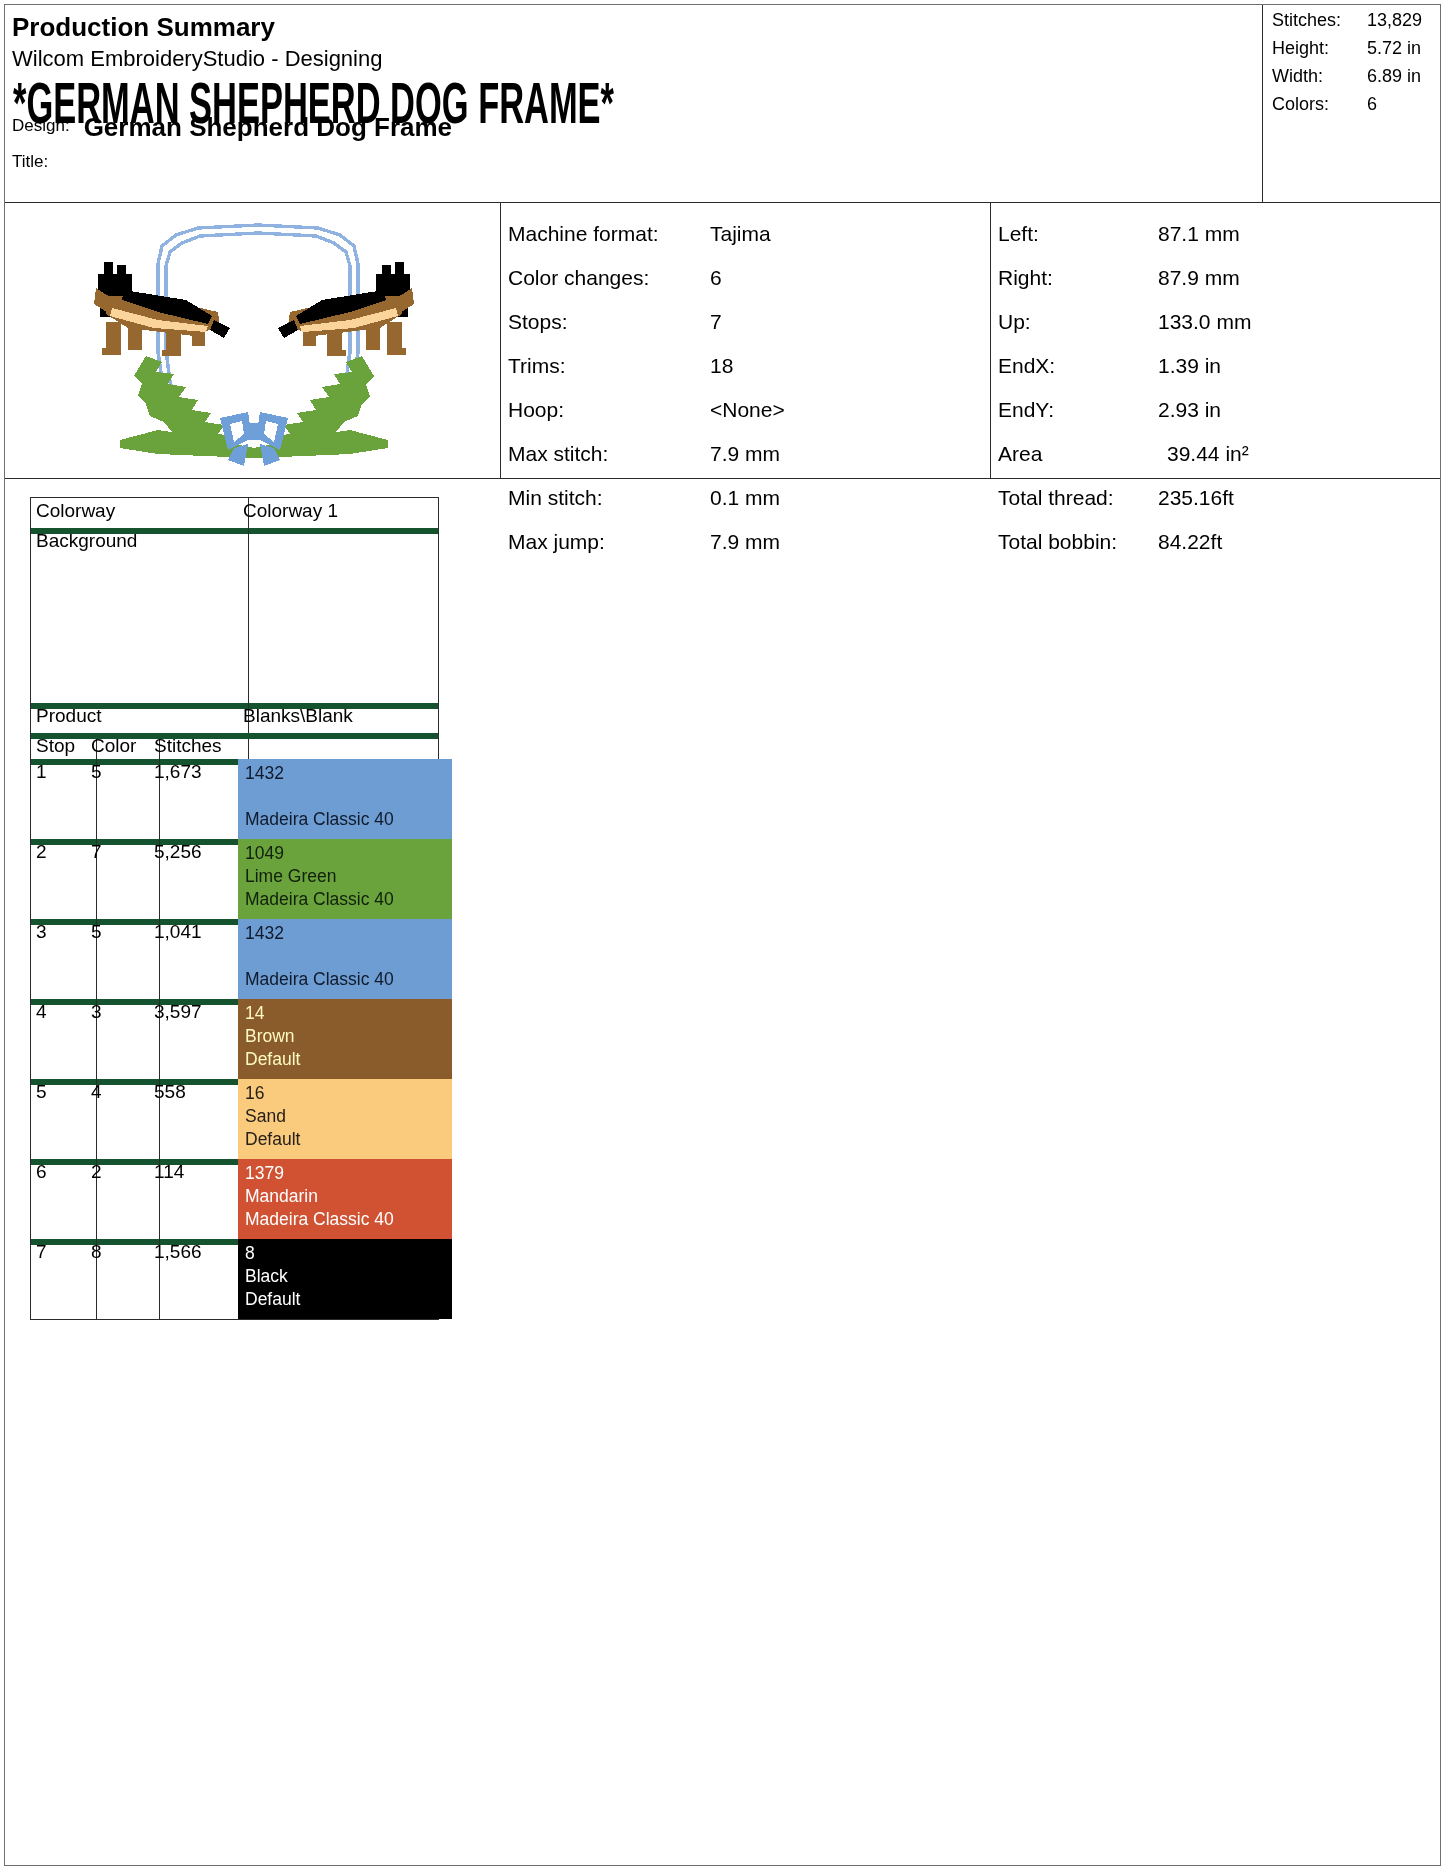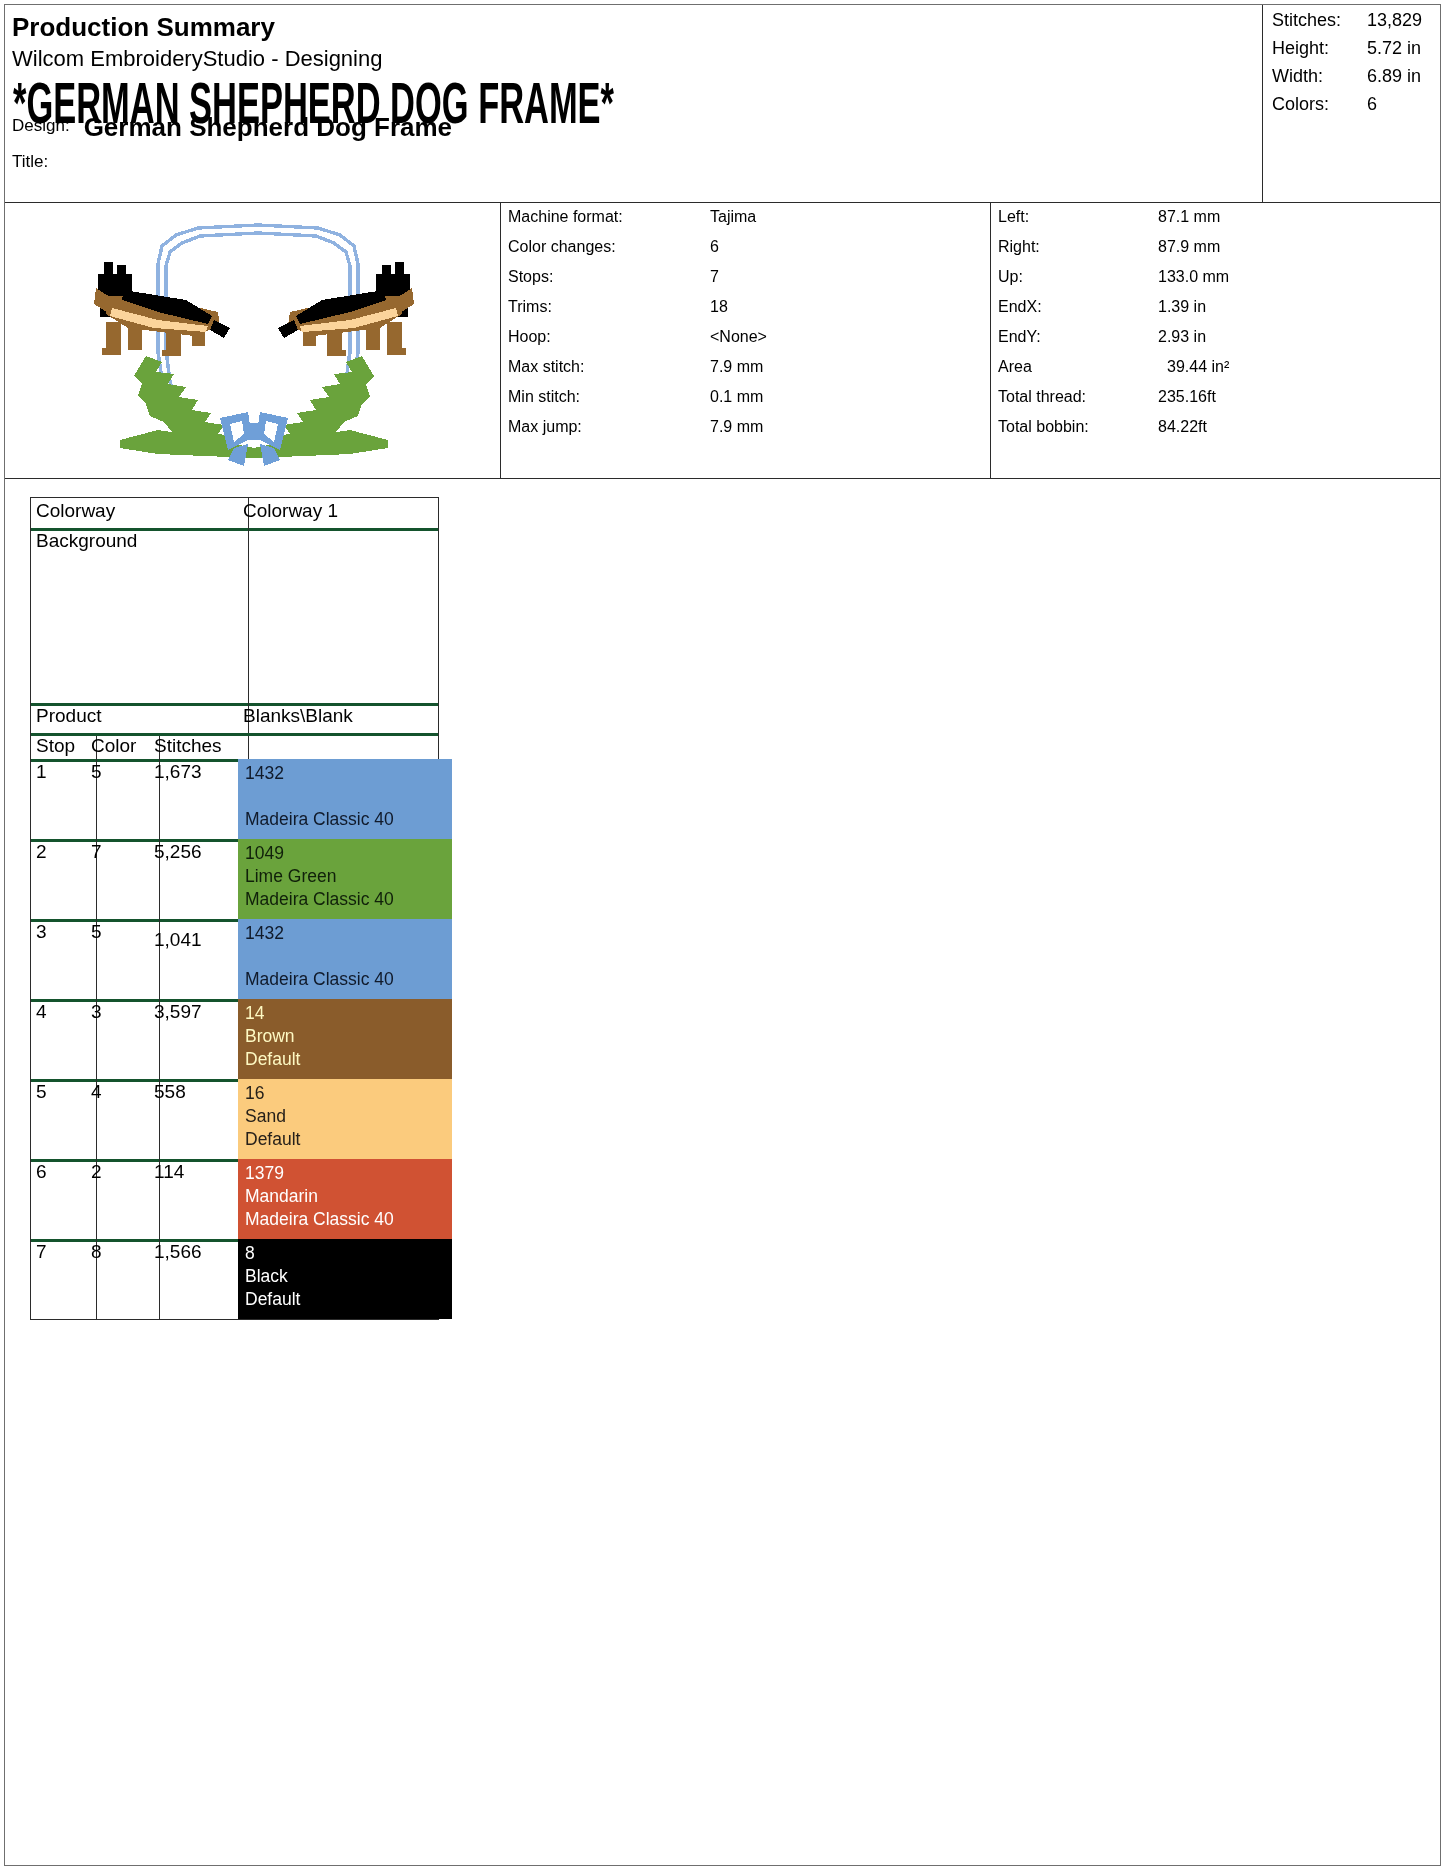--- a/index.html
+++ b/index.html
@@ -22,32 +22,32 @@
 
   
   #stats-box{left:1272px;top:10px;width:166px;}
   .stat-row{display:flex;height:28px;font-size:18px;}
   .stat-row .lbl{width:95px;}
 
   
   .info-col{position:absolute;top:208px;}
   #machine-info{left:508px;width:475px;}
   #bounds-info{left:998px;width:440px;}
-  .info-row{display:flex;height:30px;font-size:16px;}
+  .info-row{display:flex;height:30px;font-size:21px;margin-top:14px;}
   #machine-info .lbl{width:202px;}
   #bounds-info .lbl{width:160px;}
   .indent-val{padding-left:9px;}
 
   
   #design-preview{left:8px;top:204px;width:492px;height:272px;}
   #design-preview svg{display:block;}
 
   
   #cw-table{left:30px;top:497px;width:407px;height:821px;border:1.5px solid #2b2b2b;}
-  .cw-row{position:absolute;left:0;right:0;border-bottom:3px solid #14532d;}
+  .cw-row{position:absolute;left:0;right:0;border-bottom:6px solid #14532d;}
   .cw-cell{position:absolute;top:0;bottom:0;padding:2px 5px;font-size:19px;overflow:hidden;}
   .br{border-right:1px solid #2b2b2b;}
   .sw-line{height:23px;line-height:23px;font-size:17.5px;white-space:nowrap;}
   .swatch{padding:3px 7px;}
 
   
   #footer{position:absolute;left:5px;right:5px;top:1838px;height:28px;border-top:1.5px solid #2b2b2b;font-size:19px;}
   #footer .f{position:absolute;top:7px;white-space:nowrap;}
 </style>
 </head>
@@ -257,21 +257,21 @@
       <div class="cw-cell br" style="left:118px;width:89px;">5,256</div>
       <div class="cw-cell swatch" style="left: 207px; width: 200px; background-color: rgb(106, 163, 60); color: rgb(16, 32, 10);">
         <div class="sw-line">1049</div>
         <div class="sw-line">Lime Green</div>
         <div class="sw-line">Madeira Classic 40</div>
       </div>
     </div>
     <div class="cw-row" style="top:421px;height:80px;">
       <div class="cw-cell br" style="left:0;width:55px;">3</div>
       <div class="cw-cell br" style="left:55px;width:63px;">5</div>
-      <div class="cw-cell br" style="left:118px;width:89px;margin-top:8px;">1,041</div>
+      <div class="cw-cell br" style="left:118px;width:89px;">1,041</div>
       <div class="cw-cell swatch" style="left: 207px; width: 200px; background-color: rgb(109, 157, 211); color: rgb(16, 26, 42);">
         <div class="sw-line">1432</div>
         <div class="sw-line"></div>
         <div class="sw-line">Madeira Classic 40</div>
       </div>
     </div>
     <div class="cw-row" style="top:501px;height:80px;">
       <div class="cw-cell br" style="left:0;width:55px;">4</div>
       <div class="cw-cell br" style="left:55px;width:63px;">3</div>
       <div class="cw-cell br" style="left:118px;width:89px;">3,597</div>

